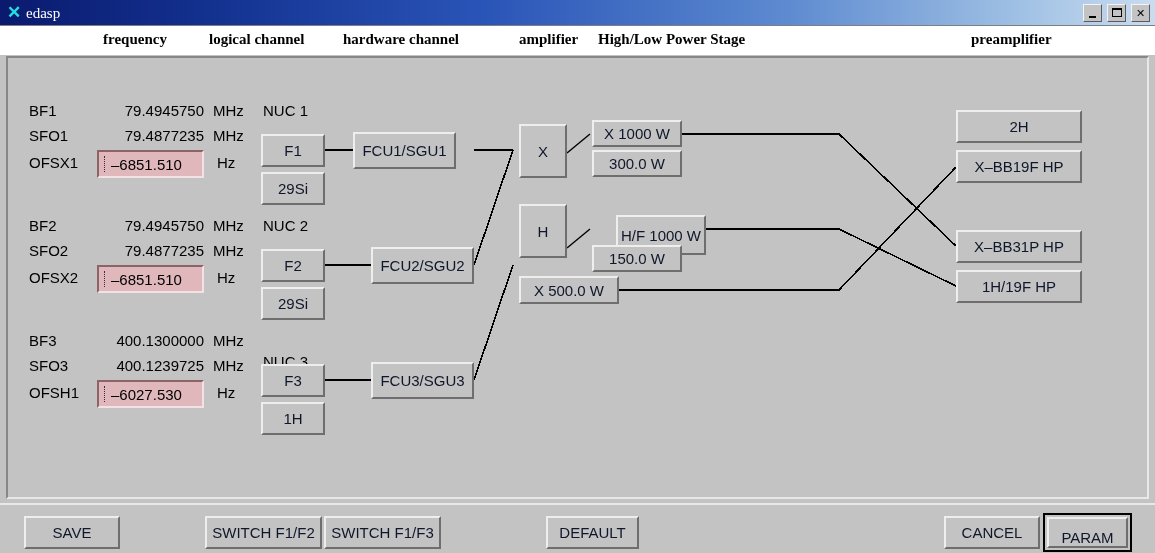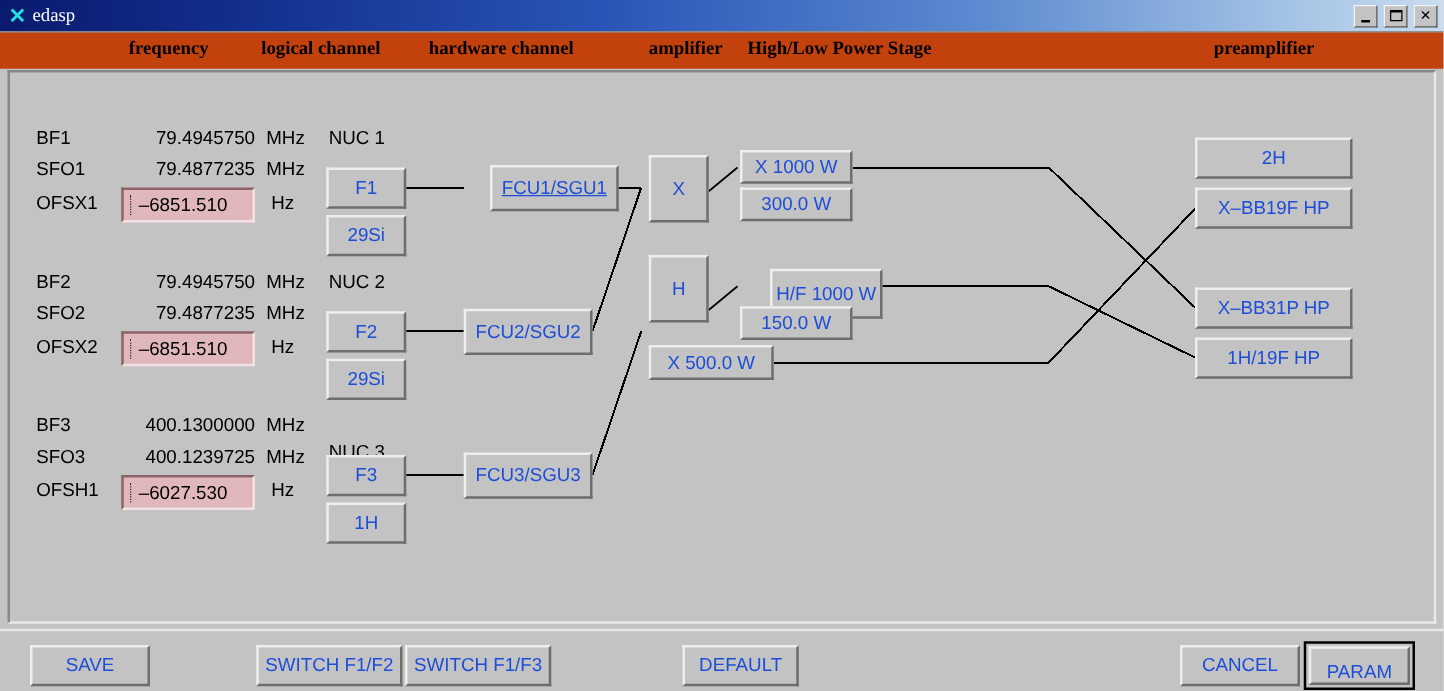--- a/index.html
+++ b/index.html
@@ -82,21 +82,21 @@
     margin: 3px auto 0 auto;
     box-sizing: border-box;
   }
 
   
   #colheaders {
     position: absolute;
     left: 0; top: 26px;
     width: 1155px;
     height: 29px;
-    background: #c2410c;
+    background: #ffffff;
   }
   .colhdr {
     position: absolute;
     top: 5px;
     font-family: "Liberation Serif", serif;
     font-weight: bold;
     font-size: 15px;
     color: #000;
     white-space: nowrap;
   }
@@ -130,21 +130,21 @@
   .btn {
     position: absolute;
     background: #c3c3c3;
     border-top: 2px solid #eeeeee;
     border-left: 2px solid #eeeeee;
     border-right: 2px solid #6e6e6e;
     border-bottom: 2px solid #6e6e6e;
     box-sizing: border-box;
     font-family: "Liberation Sans", sans-serif;
     font-size: 15px;
-    color: #1d4ed8;
+    color: #0f172a;
     text-align: center;
     white-space: nowrap;
     display: flex;
     align-items: center;
     justify-content: center;
     cursor: default;
   }
 
   
   .defaultframe {
@@ -276,21 +276,21 @@
     </div>
     <span class="lbl" style="left:209px; top:96px;">Hz</span>
 
     <span class="lbl nuc" style="left:255px; top:44px;">NUC 1</span>
     <div class="btn" style="left:253px; top:76px; width:64px; height:33px;">
       <span>F1</span>
     </div>
     <div class="btn" style="left:253px; top:114px; width:64px; height:33px;">
       <span>29Si</span>
     </div>
-    <div class="btn" style="left:384px; top:74px; width:103px; height:37px;text-decoration:underline;">
+    <div class="btn" style="left:345px; top:74px; width:103px; height:37px;">
       <span>FCU1/SGU1</span>
     </div>
 
     <span class="lbl" style="left:21px;  top:159px;">BF2</span>
     <span class="lbl num" style="left:68px; top:159px; width:128px;">79.4945750</span>
     <span class="lbl" style="left:205px; top:159px;">MHz</span>
 
     <span class="lbl" style="left:21px;  top:184px;">SFO2</span>
     <span class="lbl num" style="left:68px; top:184px; width:128px;">79.4877235</span>
     <span class="lbl" style="left:205px; top:184px;">MHz</span>

